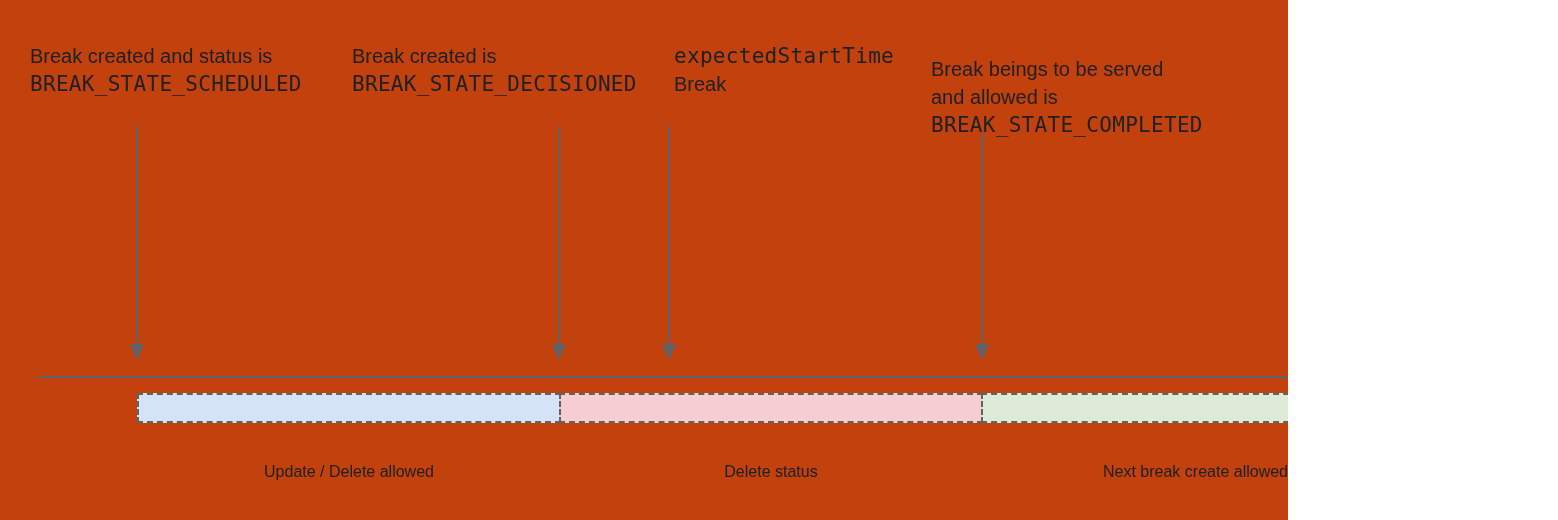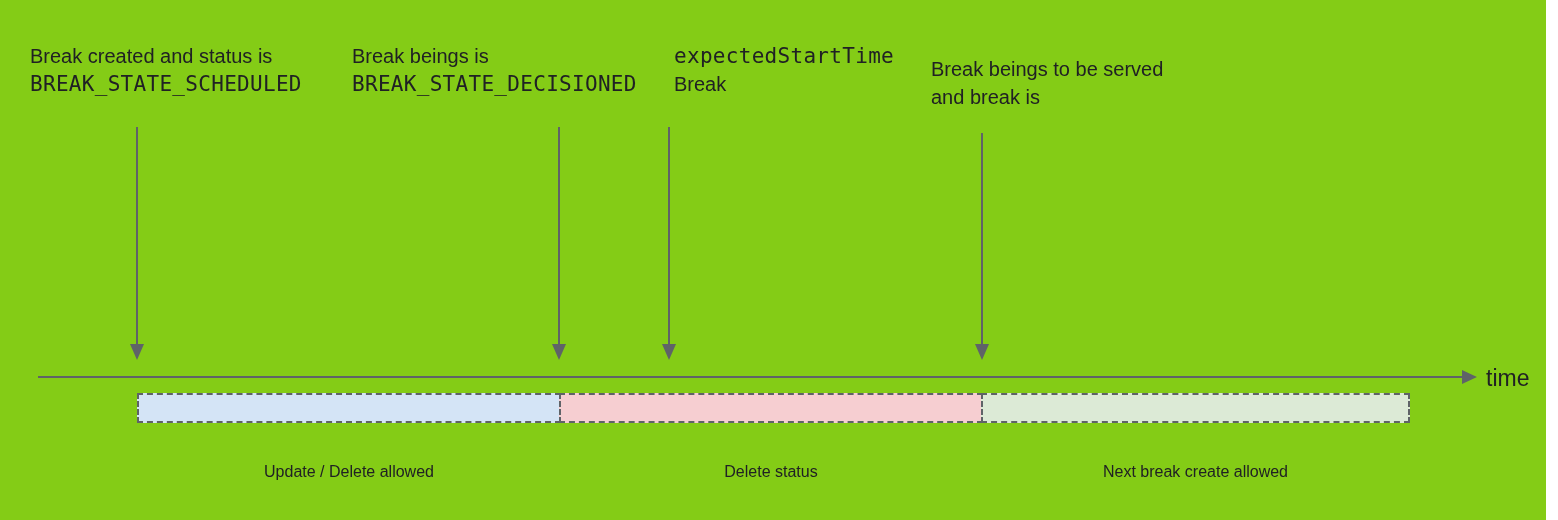--- a/index.html
+++ b/index.html
@@ -1,21 +1,21 @@
 <!DOCTYPE html>
 <html><head>
 <meta charset="utf-8">
 <style>
   * { margin: 0; padding: 0; box-sizing: border-box; }
   html, body { background: #ffffff; }
   .canvas {
     position: relative;
-    width: 1546px;
+    width: 1288px;
     height: 520px;
-    background: #84cc16;
+    background: #c2410c;
     font-family: "Liberation Sans", sans-serif;
     color: #202124;
     overflow: hidden;
   }
   
   .annotation { position: absolute; }
   .ann-line.sans {
     font-family: "Liberation Sans", sans-serif;
     font-size: 20px;
     line-height: 28px;
@@ -93,32 +93,33 @@
 <body>
 
 <div class="canvas">
 
   <div class="annotation" style="left:30px; top:42px;">
     <div class="ann-line sans">Break created and status is</div>
     <div class="ann-line mono">BREAK_STATE_SCHEDULED</div>
   </div>
 
   <div class="annotation" style="left:352px; top:42px;">
-    <div class="ann-line sans">Break beings is</div>
+    <div class="ann-line sans">Break created is</div>
     <div class="ann-line mono">BREAK_STATE_DECISIONED</div>
   </div>
 
   <div class="annotation" style="left:674px; top:42px;">
     <div class="ann-line mono">expectedStartTime</div>
     <div class="ann-line sans">Break</div>
   </div>
 
   <div class="annotation" style="left:931px; top:33px;margin-top:22px;">
     <div class="ann-line sans">Break beings to be served</div>
-    <div class="ann-line sans">and break is</div>
+    <div class="ann-line sans">and allowed is</div>
+    <div class="ann-line mono">BREAK_STATE_COMPLETED</div>
   </div>
 
   <div class="v-arrow" style="left:130px; top:127px; height:233px;">
     <div class="shaft"></div>
     <div class="head"></div>
   </div>
   <div class="v-arrow" style="left:552px; top:127px; height:233px;">
     <div class="shaft"></div>
     <div class="head"></div>
   </div>

